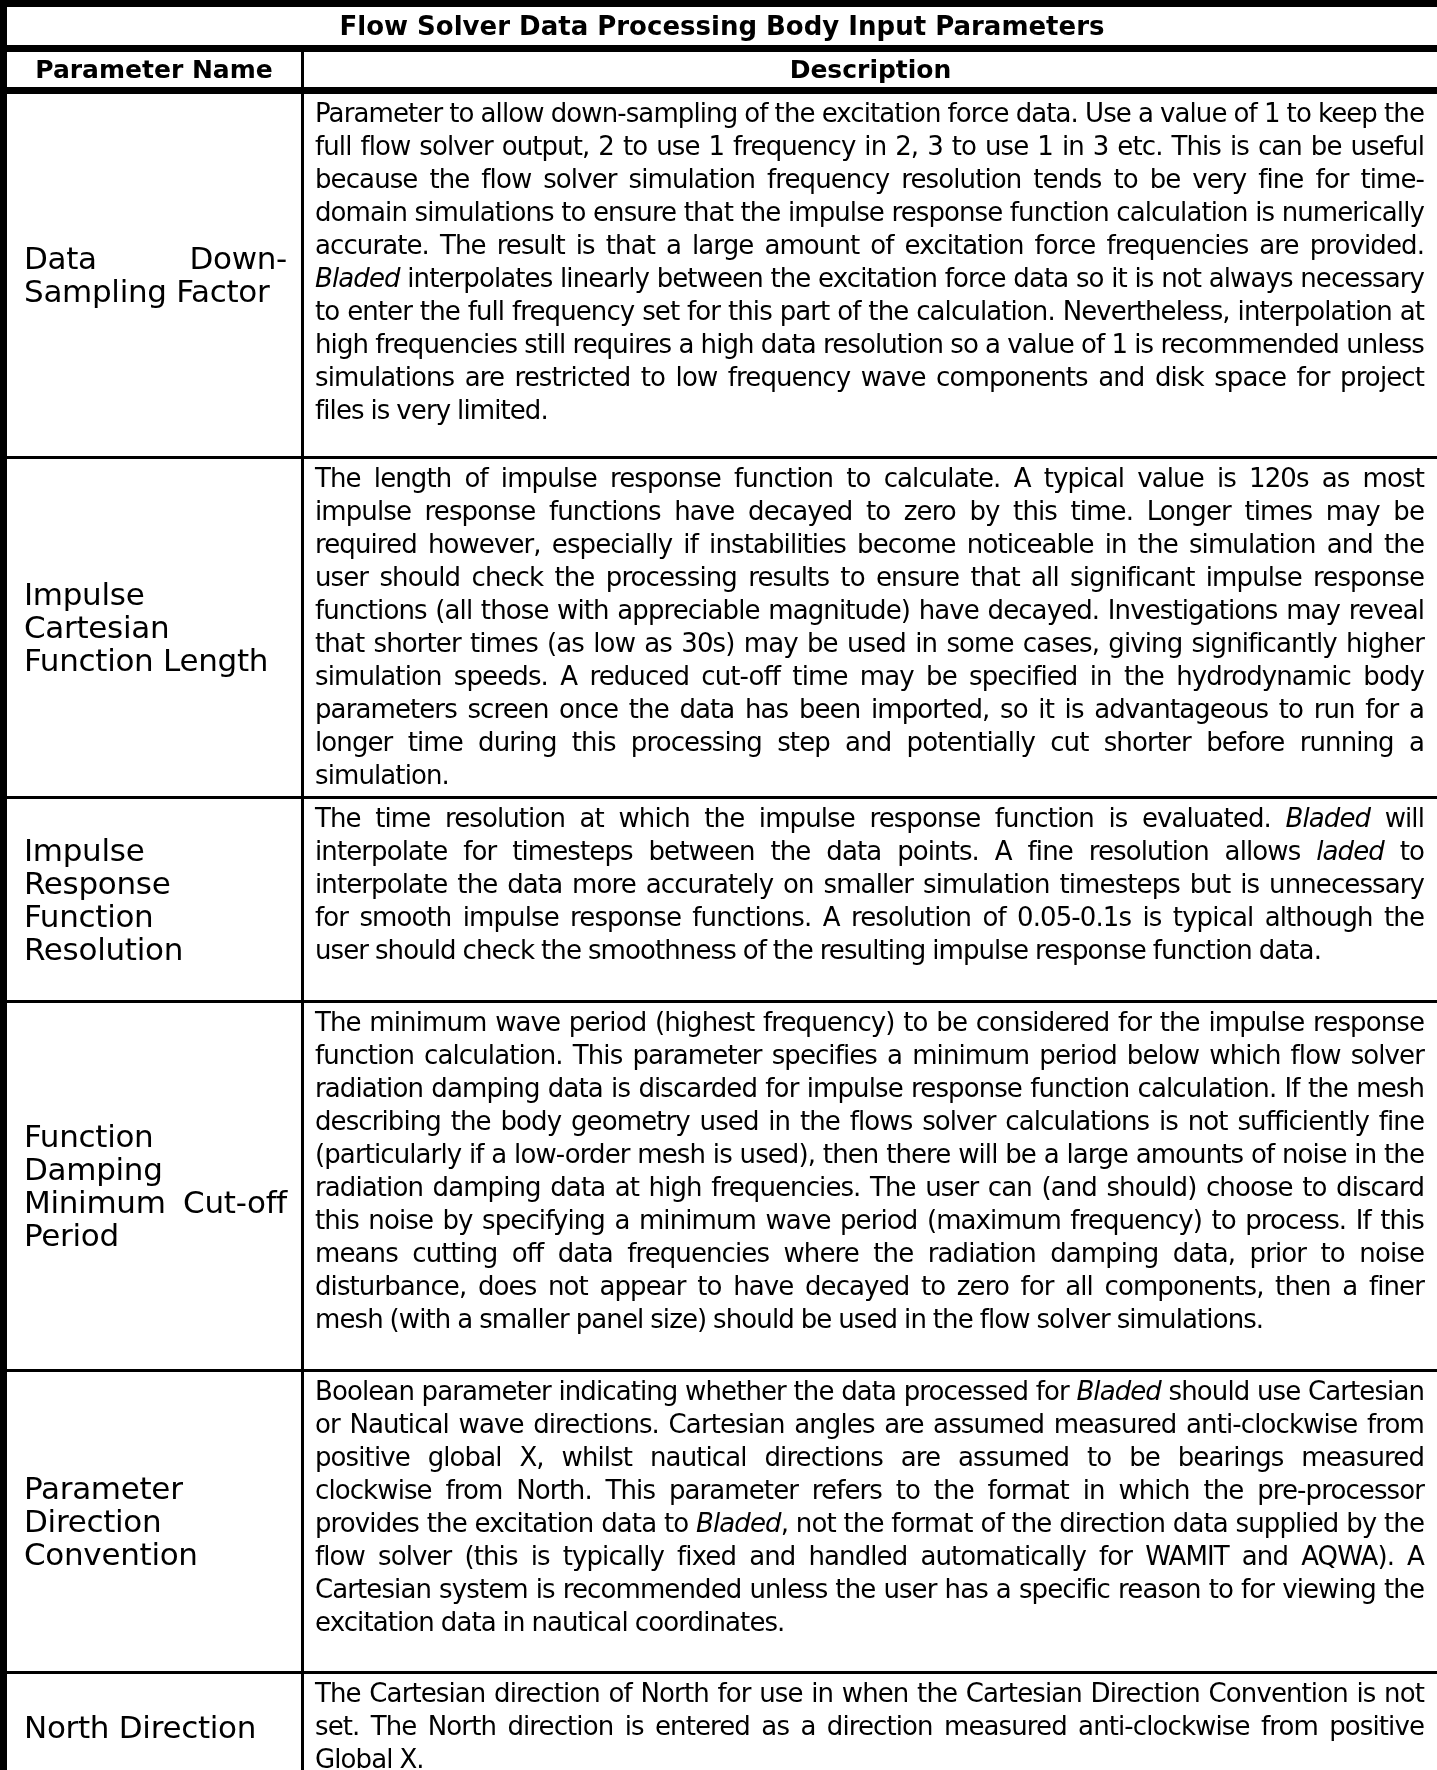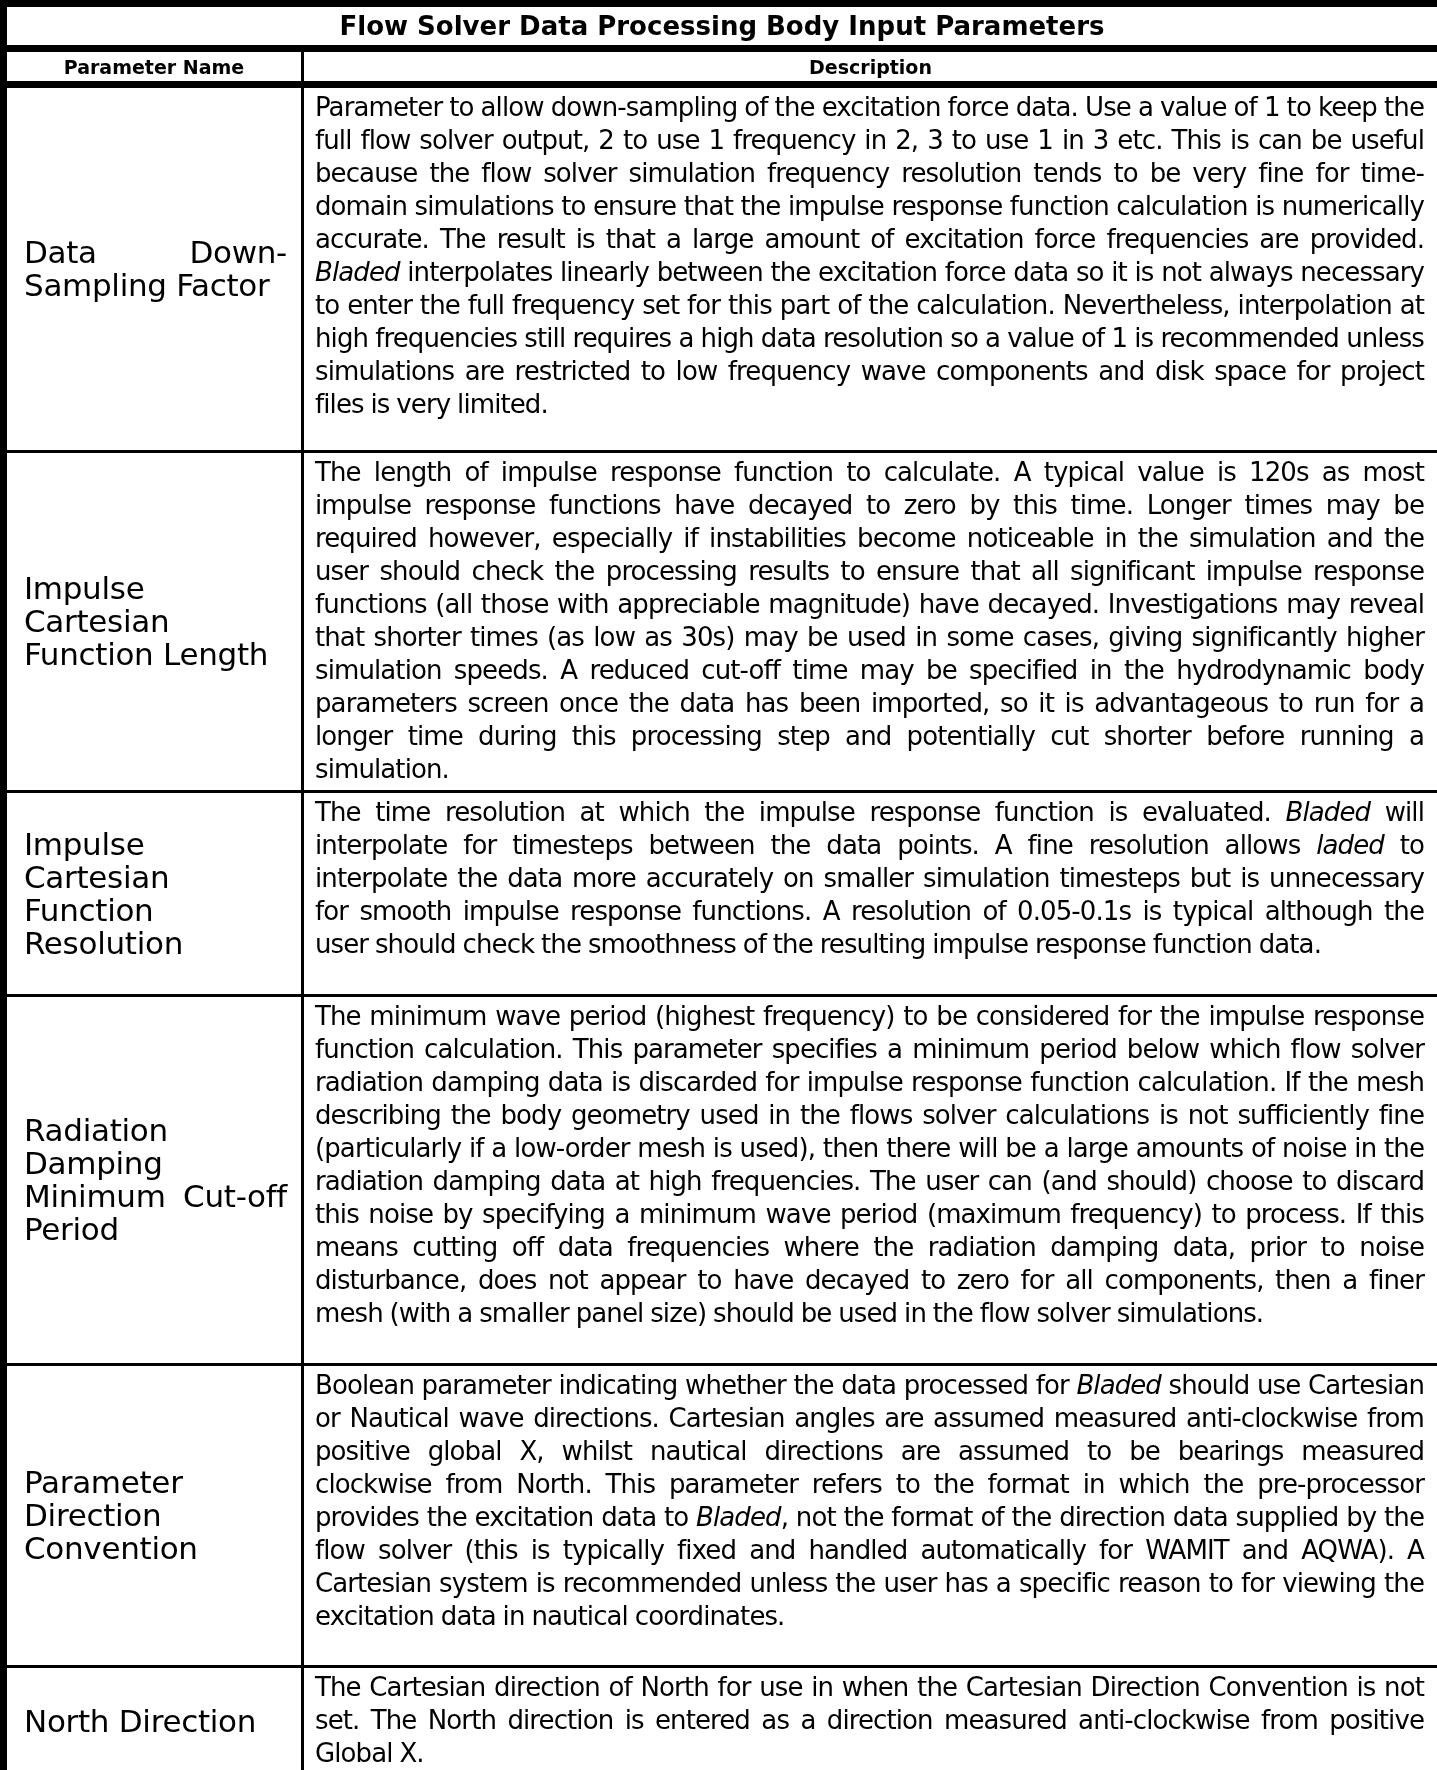--- a/index.html
+++ b/index.html
@@ -30,21 +30,21 @@
     font-size: 26px;
     font-weight: bold;
     text-align: center;
     padding: 4px 6px;
     height: 34px;
     box-sizing: border-box;
     vertical-align: middle;
   }
   tr.header-row th {
     border-bottom: 7px solid #000000;
-    font-size: 19px;
+    font-size: 25px;
     font-weight: bold;
     text-align: center;
     padding: 3px 6px;
     height: 36px;
     box-sizing: border-box;
     vertical-align: middle;
   }
   col.c-name  { width: 299px; }
   col.c-desc  { width: 1138px; }
   td.name-cell {
@@ -99,25 +99,25 @@
     <tbody>
       <tr class="r0">
         <td class="name-cell">Data Down-Sampling Factor</td>
         <td class="desc-cell"><span>Parameter to allow down-sampling of the excitation force data. Use a value of 1 to keep the full flow solver output, 2 to use 1 frequency in 2, 3 to use 1 in 3 etc. This is can be useful because the flow solver simulation frequency resolution tends to be very fine for time-domain simulations to ensure that the impulse response function calculation is numerically accurate. The result is that a large amount of excitation force frequencies are provided. </span><span class="bladed">Bladed</span><span> interpolates linearly between the excitation force data so it is not always necessary to enter the full frequency set for this part of the calculation. Nevertheless, interpolation at high frequencies still requires a high data resolution so a value of 1 is recommended unless simulations are restricted to low frequency wave components and disk space for project files is very limited.</span></td>
       </tr>
       <tr class="r1">
         <td class="name-cell">Impulse Cartesian Function Length</td>
         <td class="desc-cell"><span>The length of impulse response function to calculate. A typical value is 120s as most impulse response functions have decayed to zero by this time. Longer times may be required however, especially if instabilities become noticeable in the simulation and the user should check the processing results to ensure that all significant impulse response functions (all those with appreciable magnitude) have decayed. Investigations may reveal that shorter times (as low as 30s) may be used in some cases, giving significantly higher simulation speeds. A reduced cut-off time may be specified in the hydrodynamic body parameters screen once the data has been imported, so it is advantageous to run for a longer time during this processing step and potentially cut shorter before running a simulation.</span></td>
       </tr>
       <tr class="r2">
-        <td class="name-cell">Impulse Cartesian Function Resolution</td>
+        <td class="name-cell">Impulse Response Function Resolution</td>
         <td class="desc-cell"><span>The time resolution at which the impulse response function is evaluated. </span><span class="bladed">Bladed</span><span> will interpolate for timesteps between the data points. A fine resolution allows </span><span class="bladed">laded</span><span> to interpolate the data more accurately on smaller simulation timesteps but is unnecessary for smooth impulse response functions. A resolution of 0.05-0.1s is typical although the user should check the smoothness of the resulting impulse response function data.</span></td>
       </tr>
       <tr class="r3">
-        <td class="name-cell">Radiation Damping Minimum Cut-off Period</td>
+        <td class="name-cell">Function Damping Minimum Cut-off Period</td>
         <td class="desc-cell"><span>The minimum wave period (highest frequency) to be considered for the impulse response function calculation. This parameter specifies a minimum period below which flow solver radiation damping data is discarded for impulse response function calculation. If the mesh describing the body geometry used in the flows solver calculations is not sufficiently fine (particularly if a low-order mesh is used), then there will be a large amounts of noise in the radiation damping data at high frequencies. The user can (and should) choose to discard this noise by specifying a minimum wave period (maximum frequency) to process. If this means cutting off data frequencies where the radiation damping data, prior to noise disturbance, does not appear to have decayed to zero for all components, then a finer mesh (with a smaller panel size) should be used in the flow solver simulations.</span></td>
       </tr>
       <tr class="r4">
         <td class="name-cell">Parameter Direction Convention</td>
         <td class="desc-cell"><span>Boolean parameter indicating whether the data processed for </span><span class="bladed">Bladed</span><span> should use Cartesian or Nautical wave directions. Cartesian angles are assumed measured anti-clockwise from positive global X, whilst nautical directions are assumed to be bearings measured clockwise from North. This parameter refers to the format in which the pre-processor provides the excitation data to </span><span class="bladed">Bladed</span><span>, not the format of the direction data supplied by the flow solver (this is typically fixed and handled automatically for WAMIT and AQWA). A Cartesian system is recommended unless the user has a specific reason to for viewing the excitation data in nautical coordinates.</span></td>
       </tr>
       <tr class="r5">
         <td class="name-cell">North Direction</td>
         <td class="desc-cell"><span>The Cartesian direction of North for use in when the Cartesian Direction Convention is not set. The North direction is entered as a direction measured anti-clockwise from positive Global X.</span></td>
       </tr>

